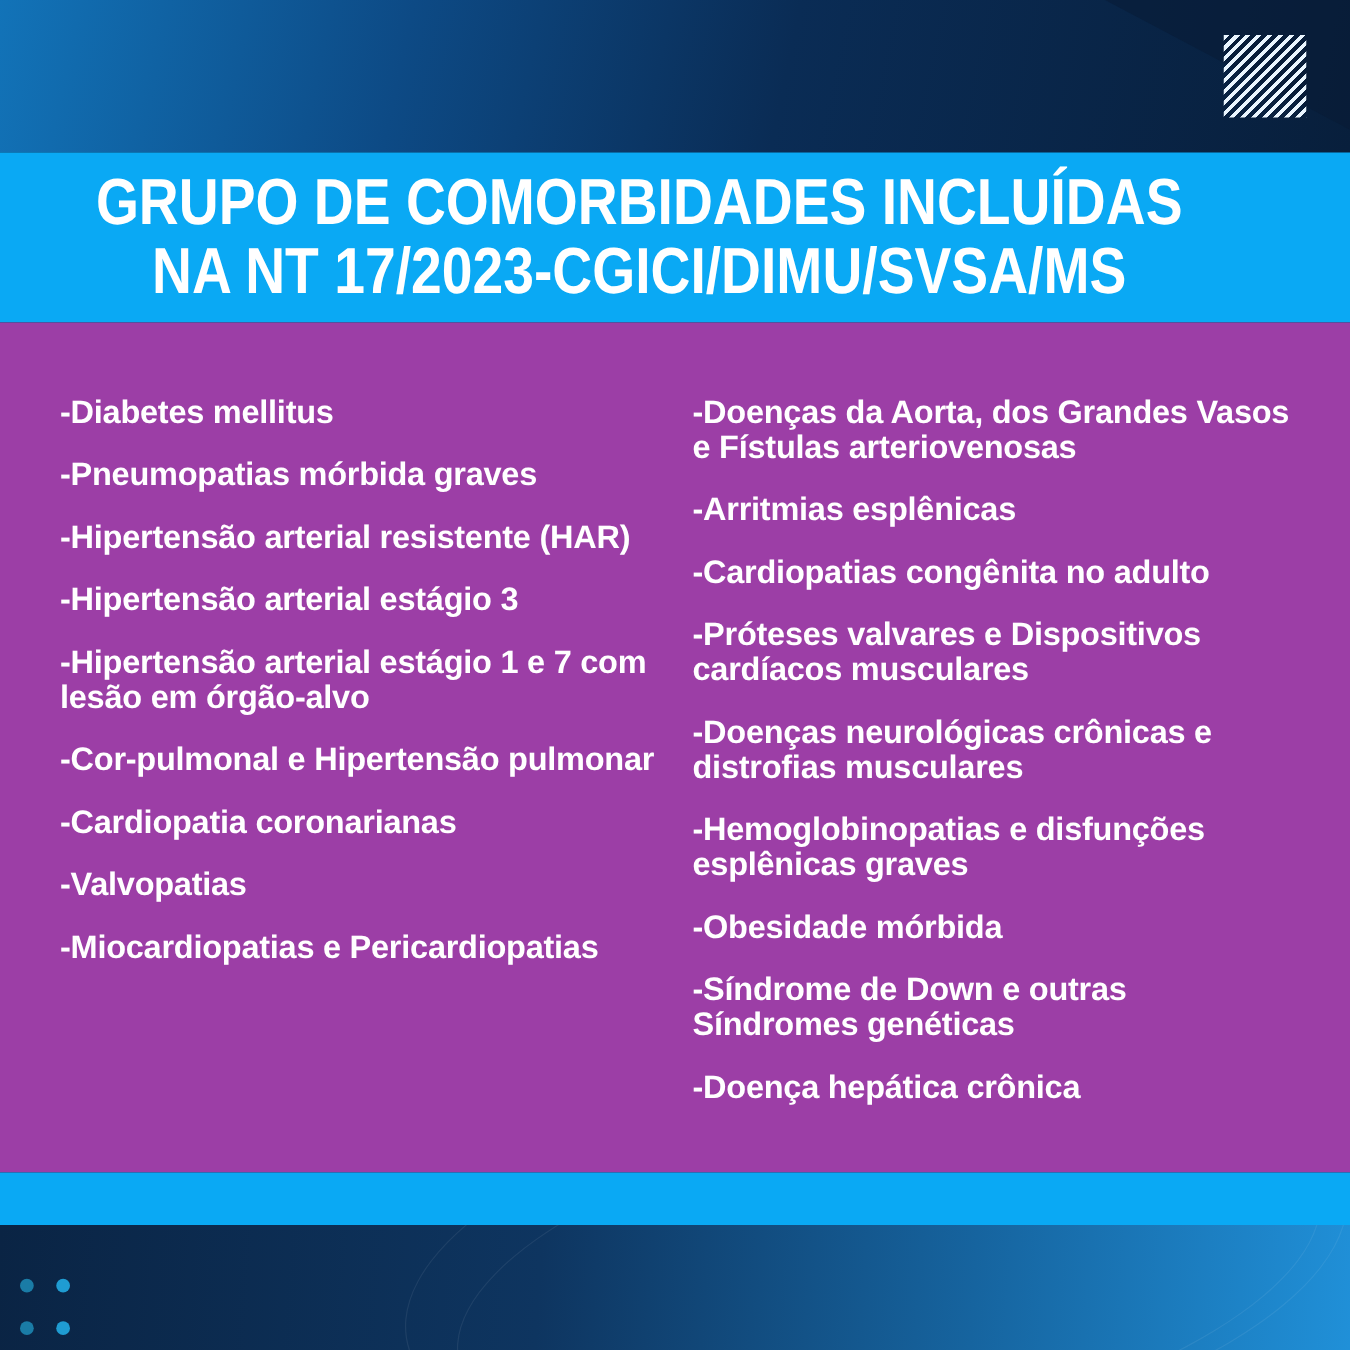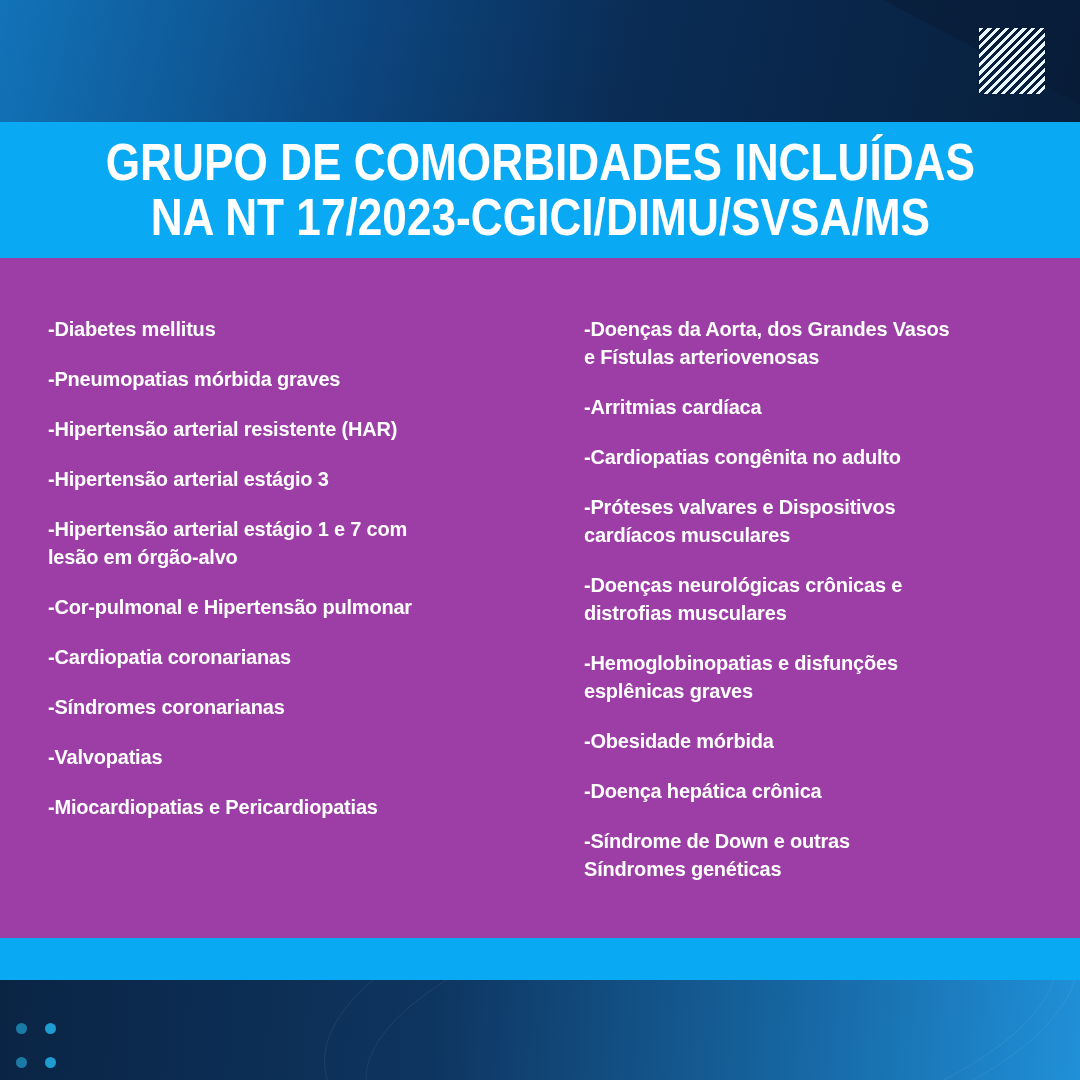--- a/index.html
+++ b/index.html
@@ -41,21 +41,20 @@
       transparent 3px 6.2px);
   }
   
   .banner {
     position: absolute;
     left: 0; top: 122px;
     width: 1080px; height: 136px;
     background: var(--accent-cyan, #0aa9f4);
     display: flex;
     align-items: center;
-    justify-content: center;
   }
   .banner h1 {
     margin: 0;
     text-align: center;
     color: var(--text-white, #ffffff);
     font-weight: 900;
     font-size: 52px;
     line-height: 55px;
     letter-spacing: 0;
     transform: scaleX(.85);
@@ -68,26 +67,26 @@
     position: absolute;
     left: 0; top: 258px;
     width: 1080px; height: 680px;
     background: var(--panel-purple, #9c3ea6);
   }
   .col {
     position: absolute;
     top: 57px;
     color: var(--text-white, #ffffff);
     font-weight: 700;
-    font-size: 20px;
+    font-size: 26px;
     line-height: 28px;
     letter-spacing: -0.2px;
   }
   .col-left  { left: 48px;  width: 505px; }
-  .col-right { left: 584px; width: 495px; }
+  .col-right { left: 554px; width: 495px; }
   .list-item {
     white-space: pre;
     margin-bottom: 22px;
   }
   
   .bottom-stripe {
     position: absolute;
     left: 0; top: 938px;
     width: 1080px; height: 42px;
     background: var(--accent-cyan, #0aa9f4);
@@ -138,39 +137,38 @@
   <main class="purple-panel">
     <div class="col col-left" id="left-list">
         <div class="list-item">-Diabetes mellitus</div>
         <div class="list-item">-Pneumopatias mórbida graves</div>
         <div class="list-item">-Hipertensão arterial resistente (HAR)</div>
         <div class="list-item">-Hipertensão arterial estágio 3</div>
         <div class="list-item">-Hipertensão arterial estágio 1 e 7 com
 lesão em órgão-alvo</div>
         <div class="list-item">-Cor-pulmonal e Hipertensão pulmonar</div>
         <div class="list-item">-Cardiopatia coronarianas</div>
-        <div class="list-item">-Síndromes coronarianas</div>
         <div class="list-item">-Valvopatias</div>
         <div class="list-item">-Miocardiopatias e Pericardiopatias</div>
       </div>
     <div class="col col-right" id="right-list">
         <div class="list-item">-Doenças da Aorta, dos Grandes Vasos
 e Fístulas arteriovenosas</div>
-        <div class="list-item">-Arritmias cardíaca</div>
+        <div class="list-item">-Arritmias esplênicas</div>
         <div class="list-item">-Cardiopatias congênita no adulto</div>
         <div class="list-item">-Próteses valvares e Dispositivos
 cardíacos musculares</div>
         <div class="list-item">-Doenças neurológicas crônicas e
 distrofias musculares</div>
         <div class="list-item">-Hemoglobinopatias e disfunções
 esplênicas graves</div>
         <div class="list-item">-Obesidade mórbida</div>
-        <div class="list-item">-Doença hepática crônica</div>
         <div class="list-item">-Síndrome de Down e outras
 Síndromes genéticas</div>
+        <div class="list-item">-Doença hepática crônica</div>
       </div>
   </main>
 
   <div class="bottom-stripe"></div>
 
   <footer class="bottom-band">
     <div class="swirl-1"></div>
     <div class="swirl-2"></div>
     <div class="dot dot-r1c1"></div>
     <div class="dot dot-r1c2"></div>

